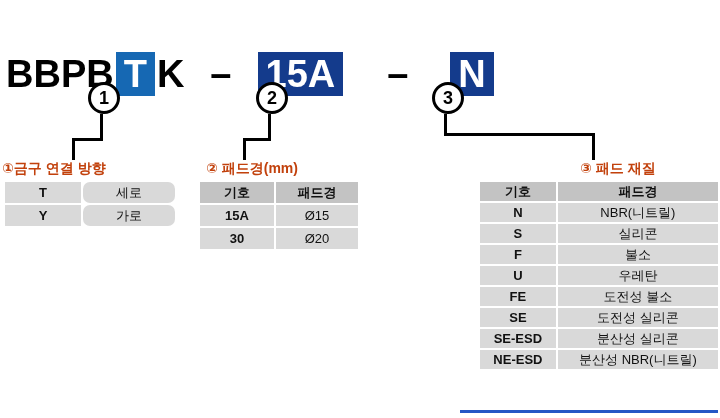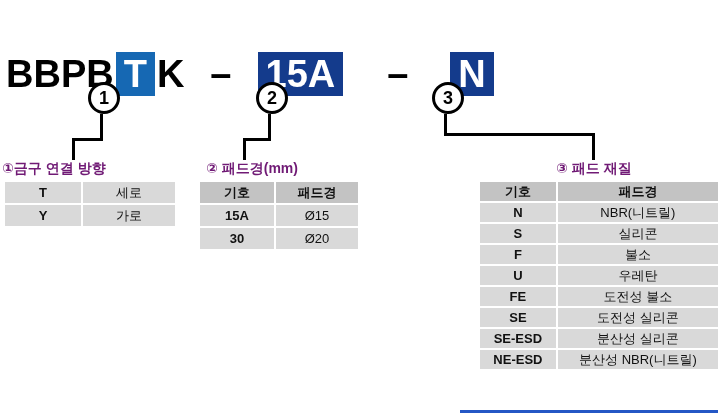--- a/index.html
+++ b/index.html
@@ -42,41 +42,41 @@
   .m1{left:88px;top:82px;}
   .m2{left:256px;top:82px;}
   .m3{left:432px;top:82px;}
 
   
   .line{position:absolute;background:#000;}
 
   
   .sec-title{
     position:absolute;
-    font-size:14px;font-weight:700;color:#701a75;
+    font-size:14px;font-weight:700;color:#c2410c;
     white-space:nowrap;
   }
   .st1{left:2px;top:160px;}
   .st2{left:206px;top:160px;}
-  .st3{left:556px;top:160px;}
+  .st3{left:580px;top:160px;}
 
   
   .tbl{
     position:absolute;border-collapse:separate;border-spacing:2px;
     font-size:13px;color:#111;
   }
   .tbl td{
     background:#d9d9d9;text-align:center;vertical-align:middle;
     padding:3px 4px;line-height:15px;
   }
   .tbl tr.hdr td{background:#c3c3c3;font-weight:700;margin-top:35px;}
   .tbl td.sym{font-weight:700;}
   .tbl-1{left:3px;top:180px;}
   .tbl-1 td.sym{width:68px;}
-  .tbl-1 td.val{width:84px;}
+  .tbl-1 td.val{width:84px;border-radius:7px;}
   .tbl-2{left:198px;top:180px;}
   .tbl-2 td.sym{width:66px;}
   .tbl-2 td.val{width:74px;}
   .tbl-3{left:478px;top:180px;}
   .tbl-3 td{padding:2px 4px;}
   .tbl-3 td.sym{width:70px;}
   .tbl-3 td.val{width:158px;}
 
   .accent-line{
     position:absolute;left:460px;top:410px;width:258px;height:3px;

